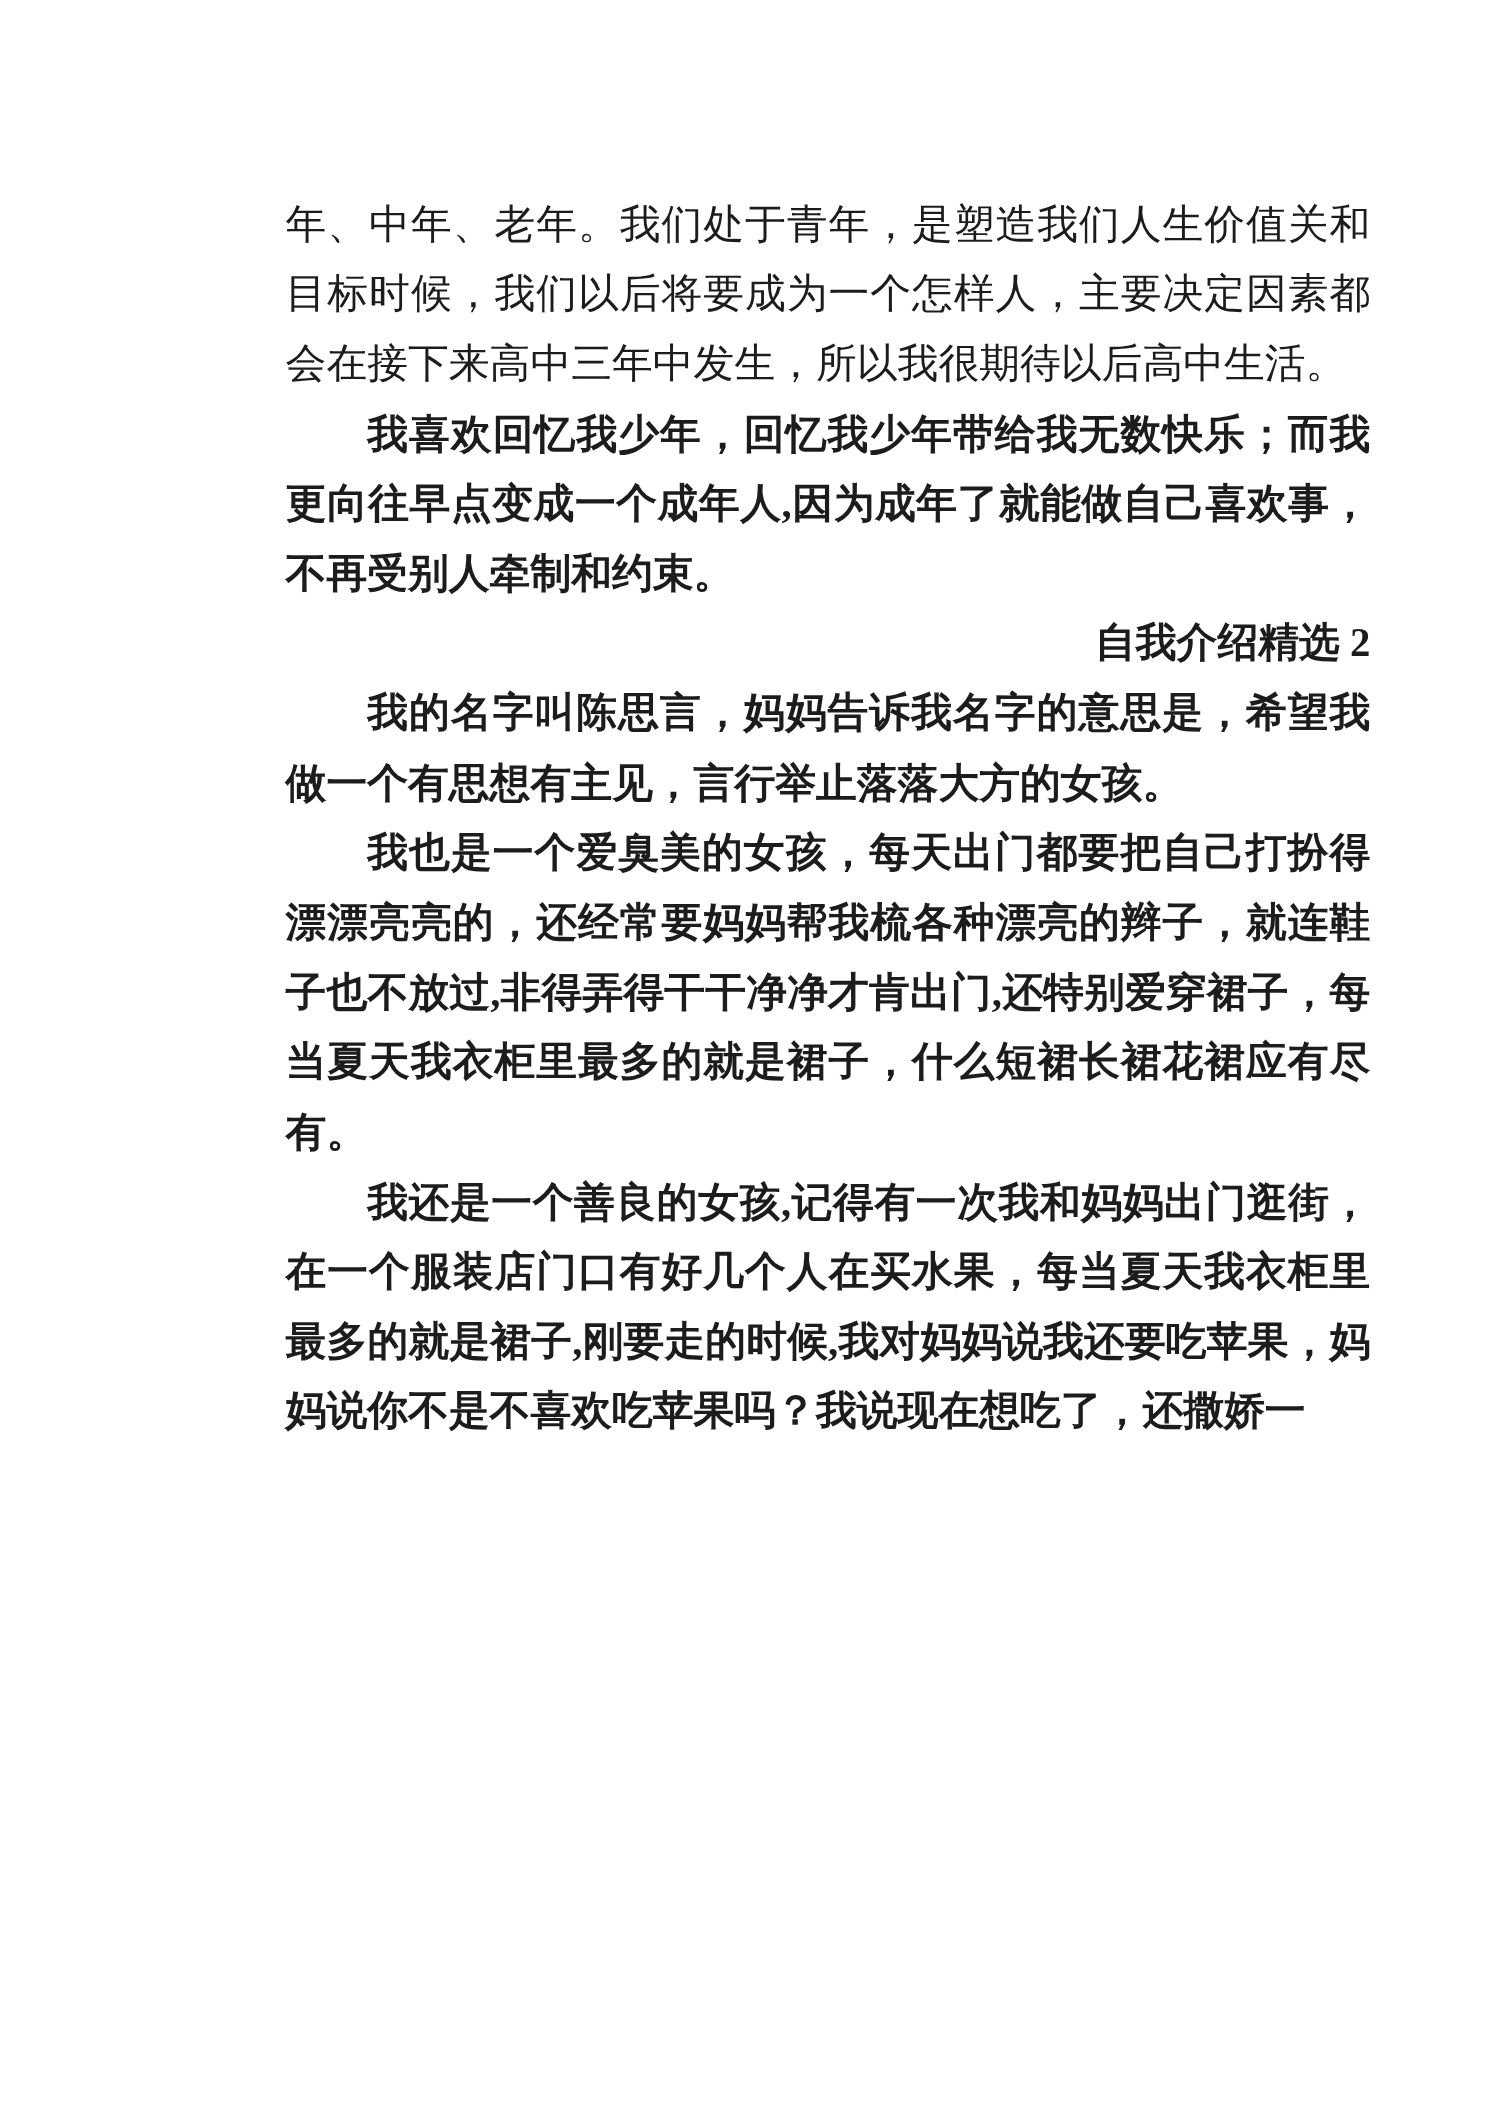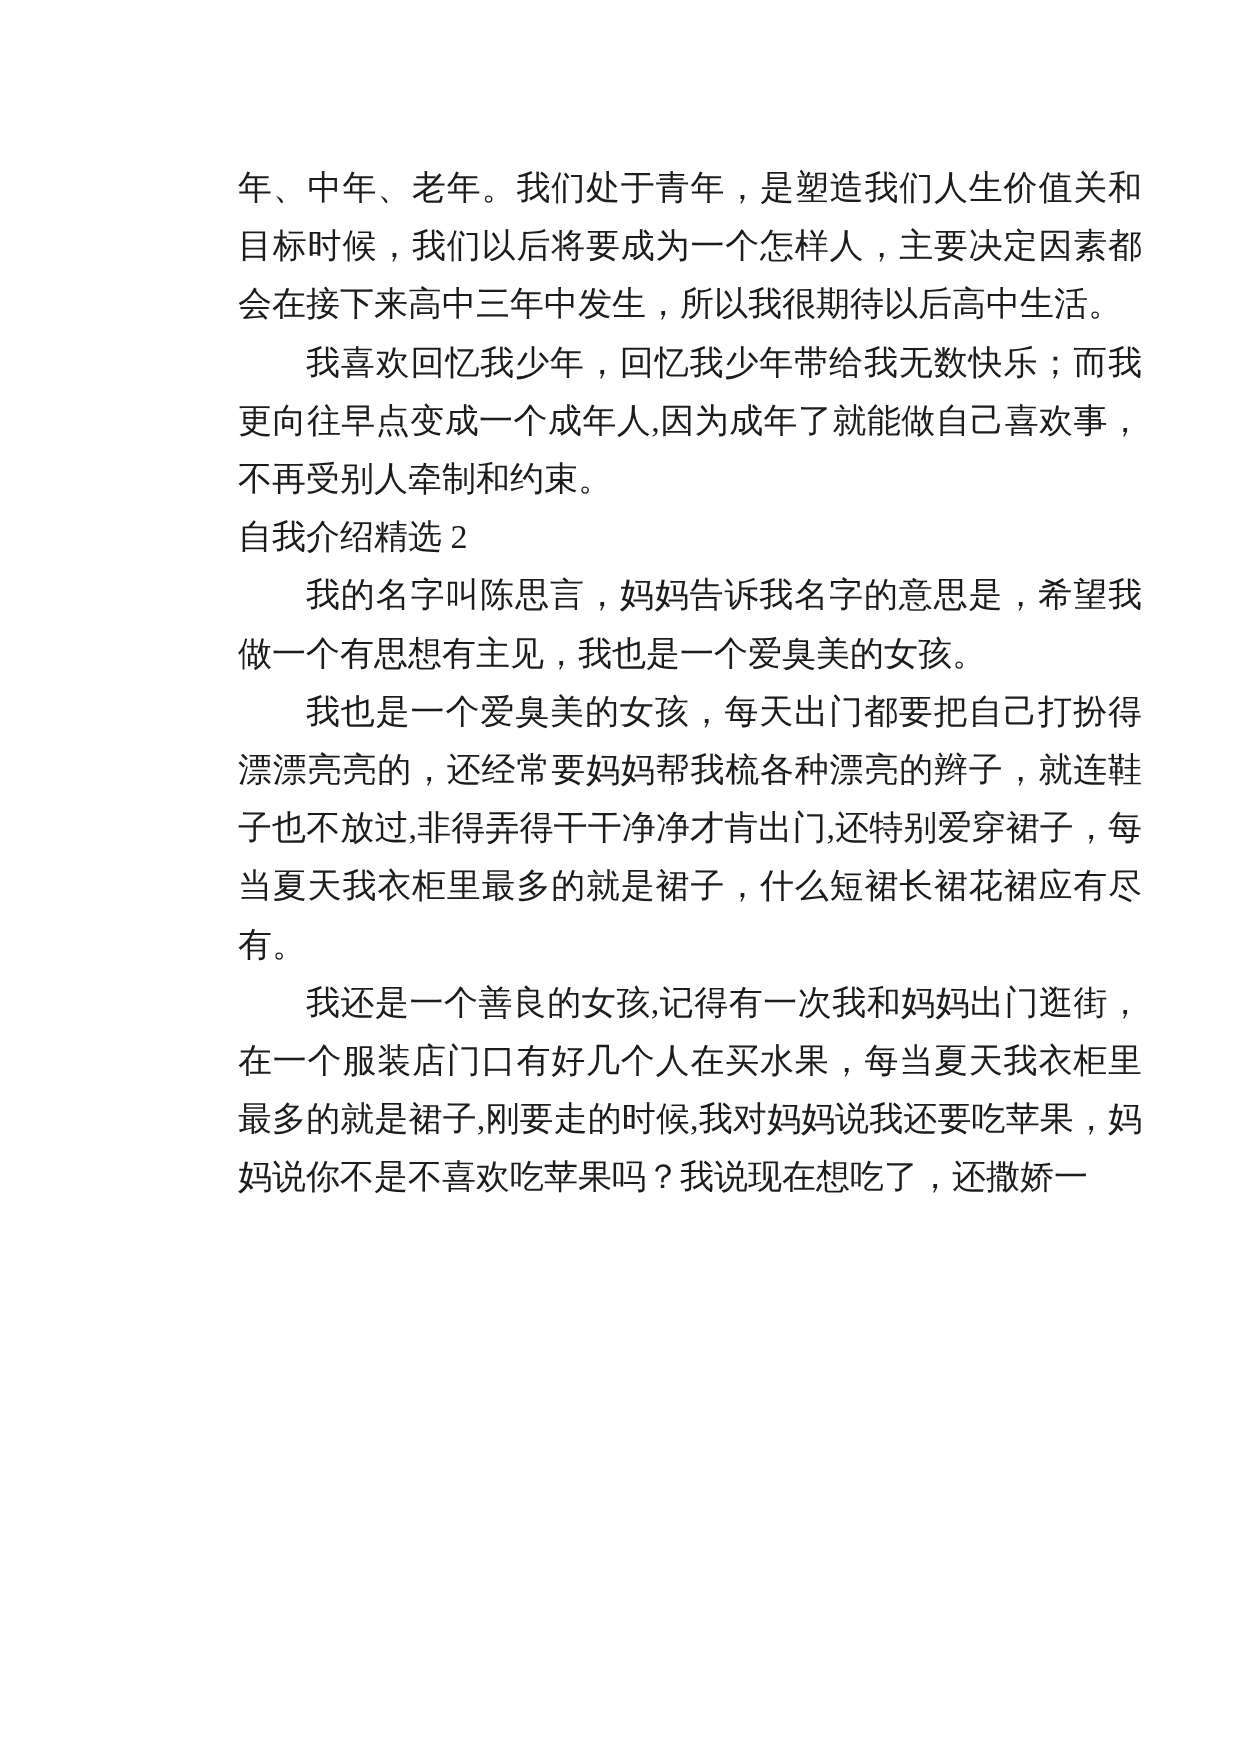--- a/index.html
+++ b/index.html
@@ -28,31 +28,33 @@
     text-justify: inter-character;
     letter-spacing: 0;
     font-weight: 400;
   }
   .text-block p {
     margin: 0;
     padding: 0;
   }
   .para.indent {
     text-indent: 2em;
+    font-weight: bold;
   }
   .heading-line {
-    text-align: left;
+    text-align: right;
     text-indent: 0;
+    font-weight: bold;
   }
 </style>
 </head>
 <body>
 
 <div class="page">
   <div class="text-block">
     <p class="para">年、中年、老年。我们处于青年，是塑造我们人生价值关和目标时候，我们以后将要成为一个怎样人，主要决定因素都会在接下来高中三年中发生，所以我很期待以后高中生活。</p>
     <p class="para indent">我喜欢回忆我少年，回忆我少年带给我无数快乐；而我更向往早点变成一个成年人,因为成年了就能做自己喜欢事，不再受别人牵制和约束。</p>
     <p class="para heading-line">自我介绍精选 2</p>
-    <p class="para indent">我的名字叫陈思言，妈妈告诉我名字的意思是，希望我做一个有思想有主见，我也是一个爱臭美的女孩。</p>
+    <p class="para indent">我的名字叫陈思言，妈妈告诉我名字的意思是，希望我做一个有思想有主见，言行举止落落大方的女孩。</p>
     <p class="para indent">我也是一个爱臭美的女孩，每天出门都要把自己打扮得漂漂亮亮的，还经常要妈妈帮我梳各种漂亮的辫子，就连鞋子也不放过,非得弄得干干净净才肯出门,还特别爱穿裙子，每当夏天我衣柜里最多的就是裙子，什么短裙长裙花裙应有尽有。</p>
     <p class="para indent">我还是一个善良的女孩,记得有一次我和妈妈出门逛街，在一个服装店门口有好几个人在买水果，每当夏天我衣柜里最多的就是裙子,刚要走的时候,我对妈妈说我还要吃苹果，妈妈说你不是不喜欢吃苹果吗？我说现在想吃了，还撒娇一</p>
   </div>
 </div>
 
 </body></html>

